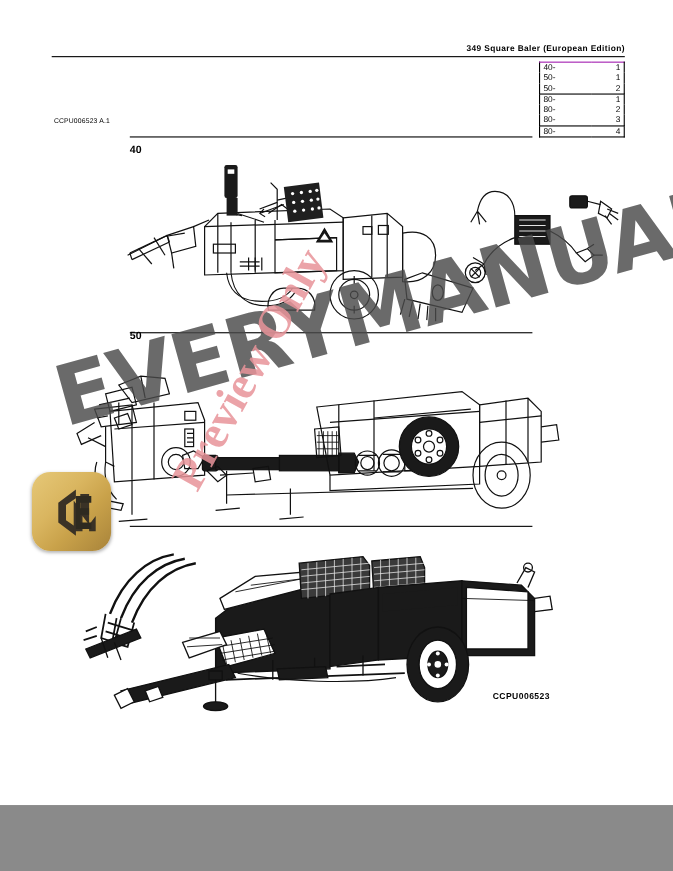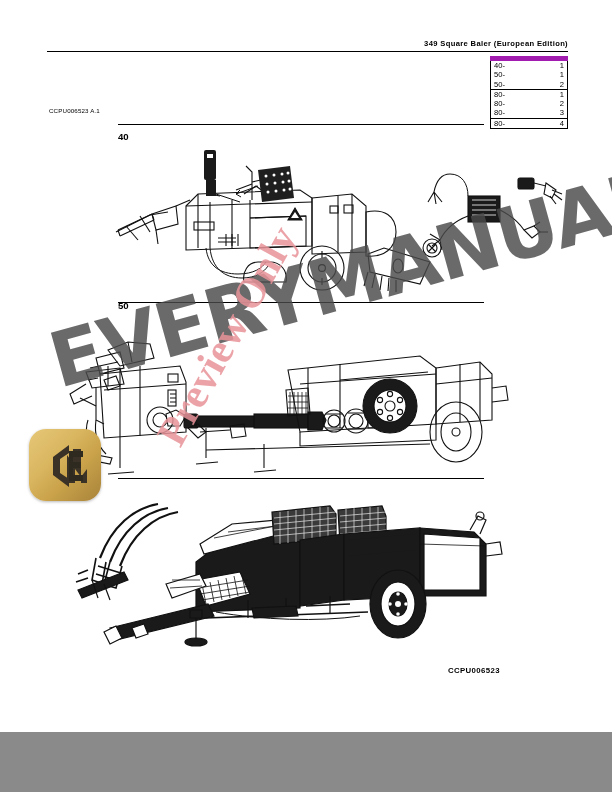--- a/index.html
+++ b/index.html
@@ -74,21 +74,21 @@
     font-weight: normal;
   }
   .index-table td.fig {
     text-align: left;
     border-left: 1px solid #000;
   }
   .index-table td.pg {
     text-align: right;
     border-right: 1px solid #000;
   }
-  .index-table tr.rule-top td { border-top: 5px solid #a21caf; }
+  .index-table tr.rule-top td { border-top: 1px solid #a21caf; }
   .index-table tr.rule-bot td { border-bottom: 1px solid #000; }
   .panel-rule {
     position: absolute;
     left: 118px;
     width: 366px;
     height: 1px;
     background: #000;
   }
   .panel-label {
     position: absolute;
@@ -101,21 +101,21 @@
   .fig-area {
     position: absolute;
     left: 0;
     width: 612px;
   }
   .fig-area svg { display: block; }
 
   .fig-caption {
     position: absolute;
     right: 112px;
-    top: 666px;
+    top: 628px;
     font-size: 7.8px;
     font-weight: bold;
     letter-spacing: 0.4px;
   }
 
   
   .footer-rule {
     position: absolute;
     left: 47px;
     right: 44px;

